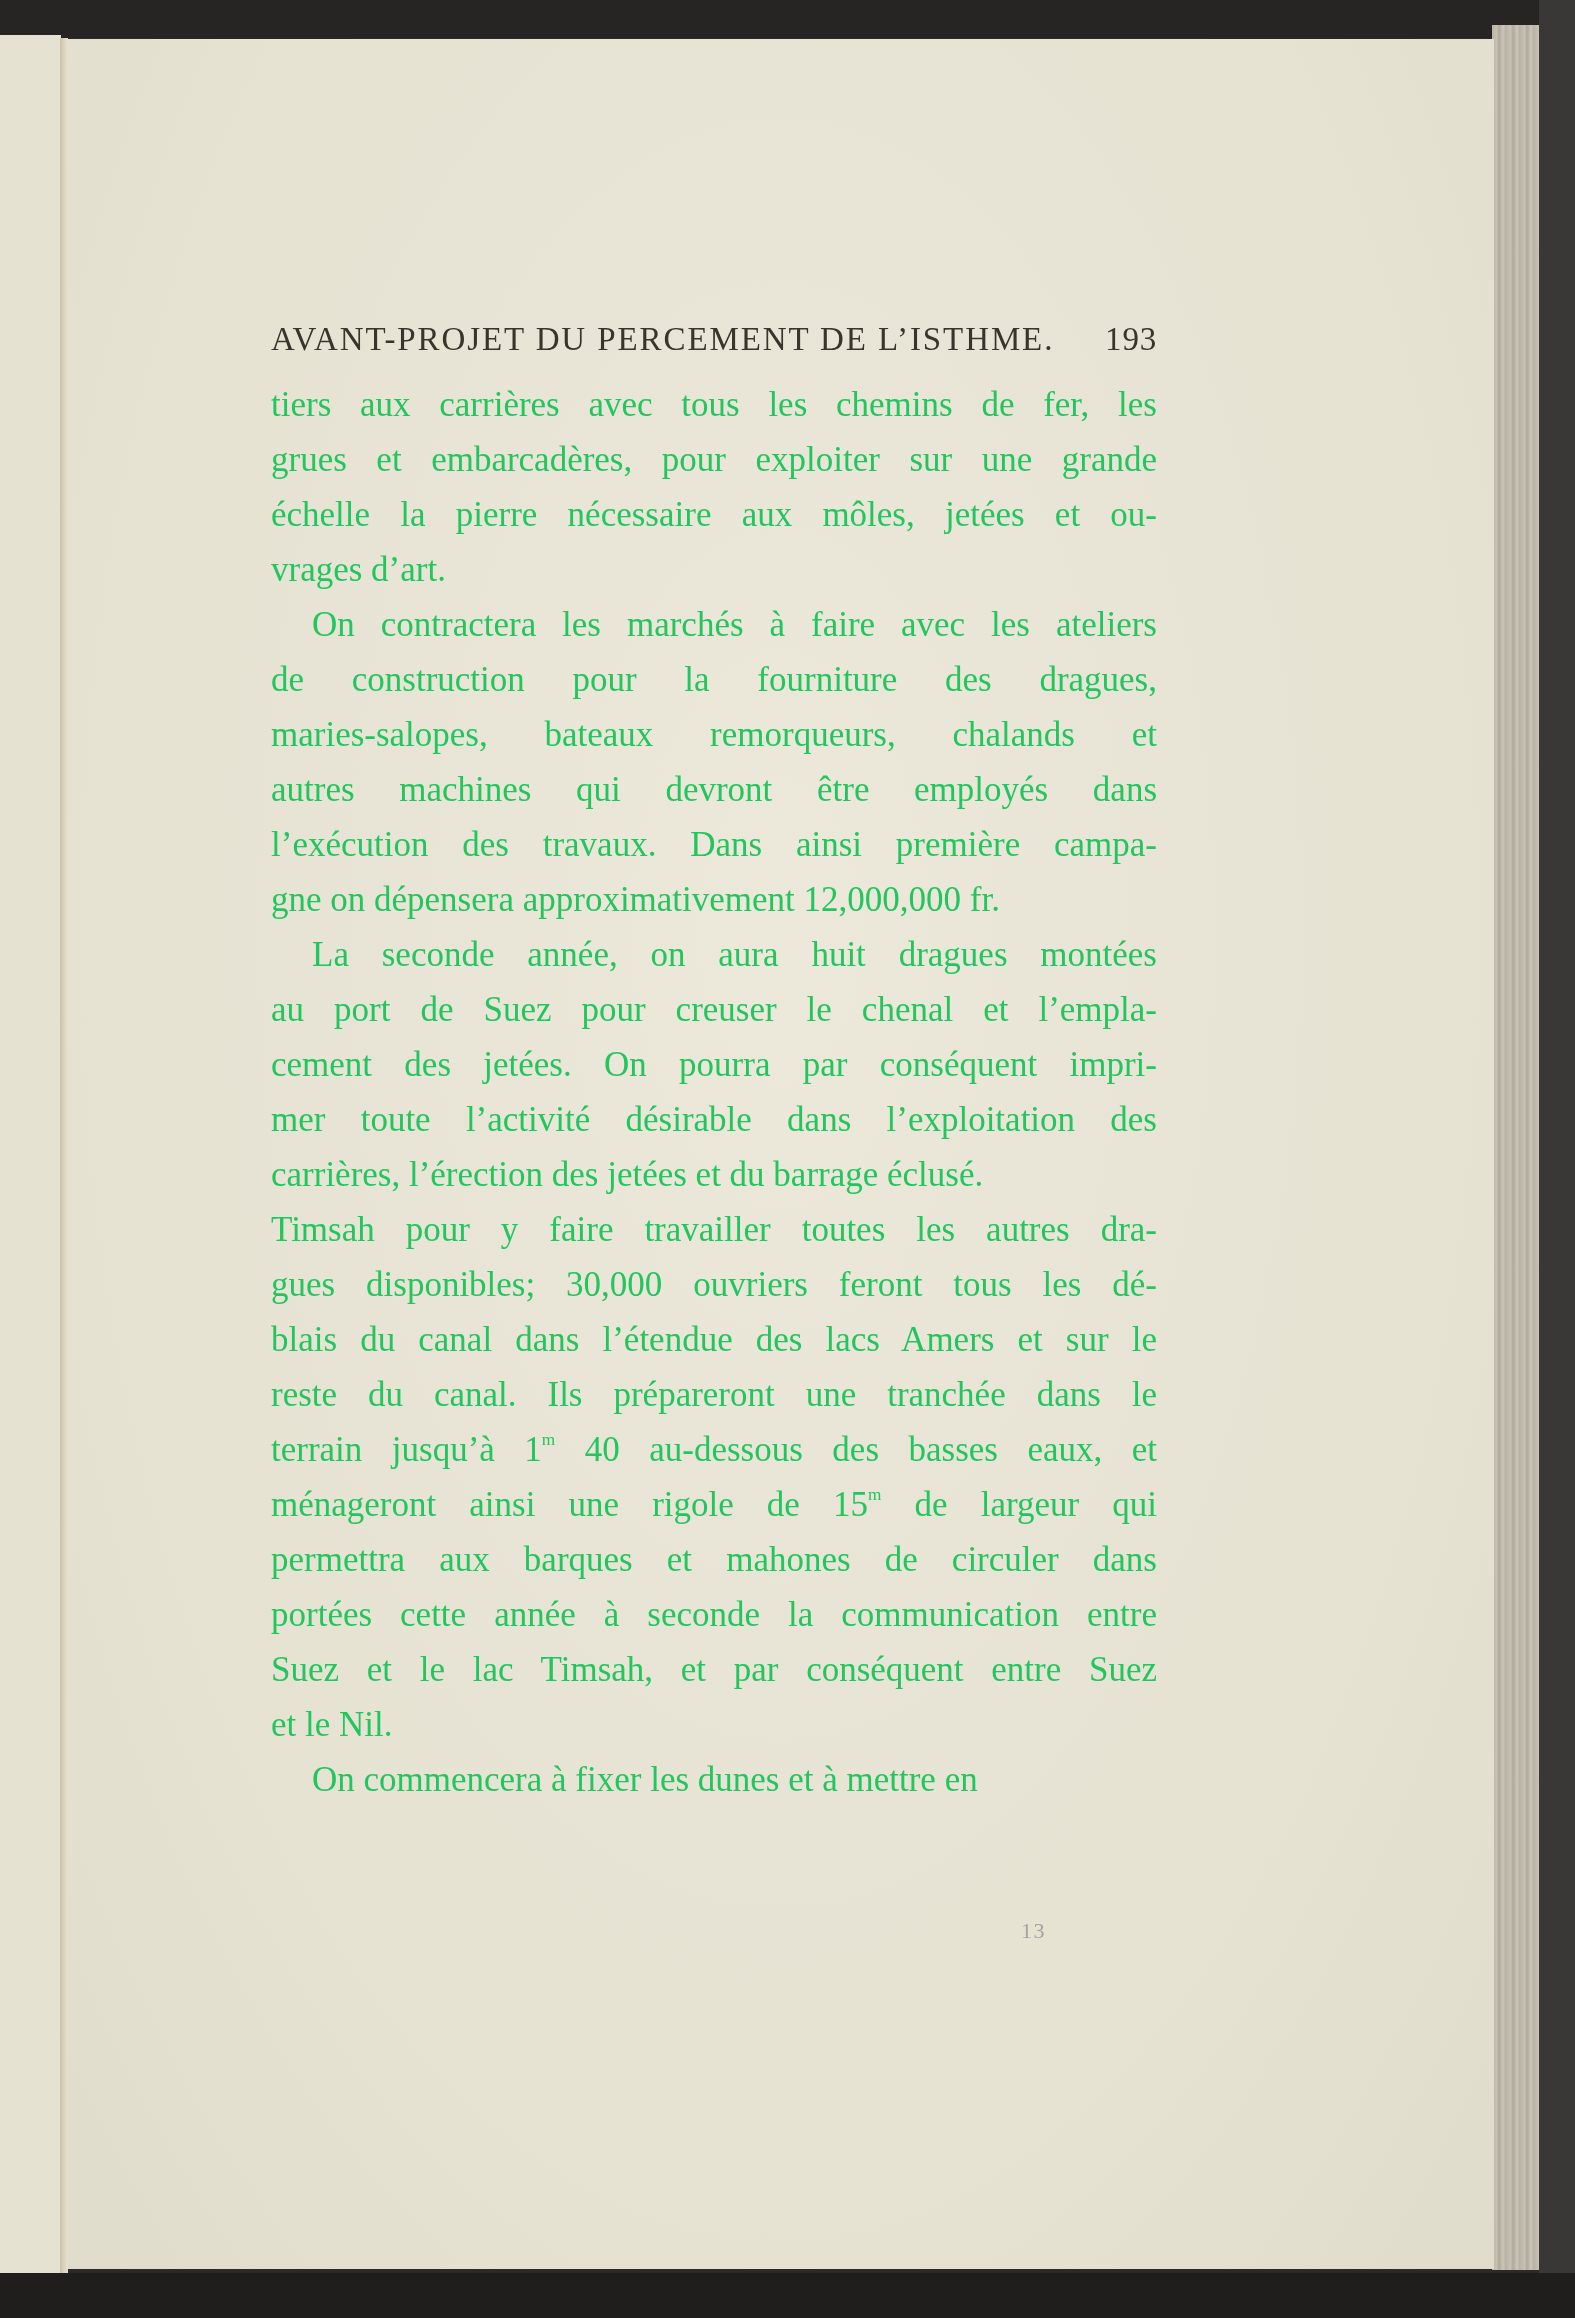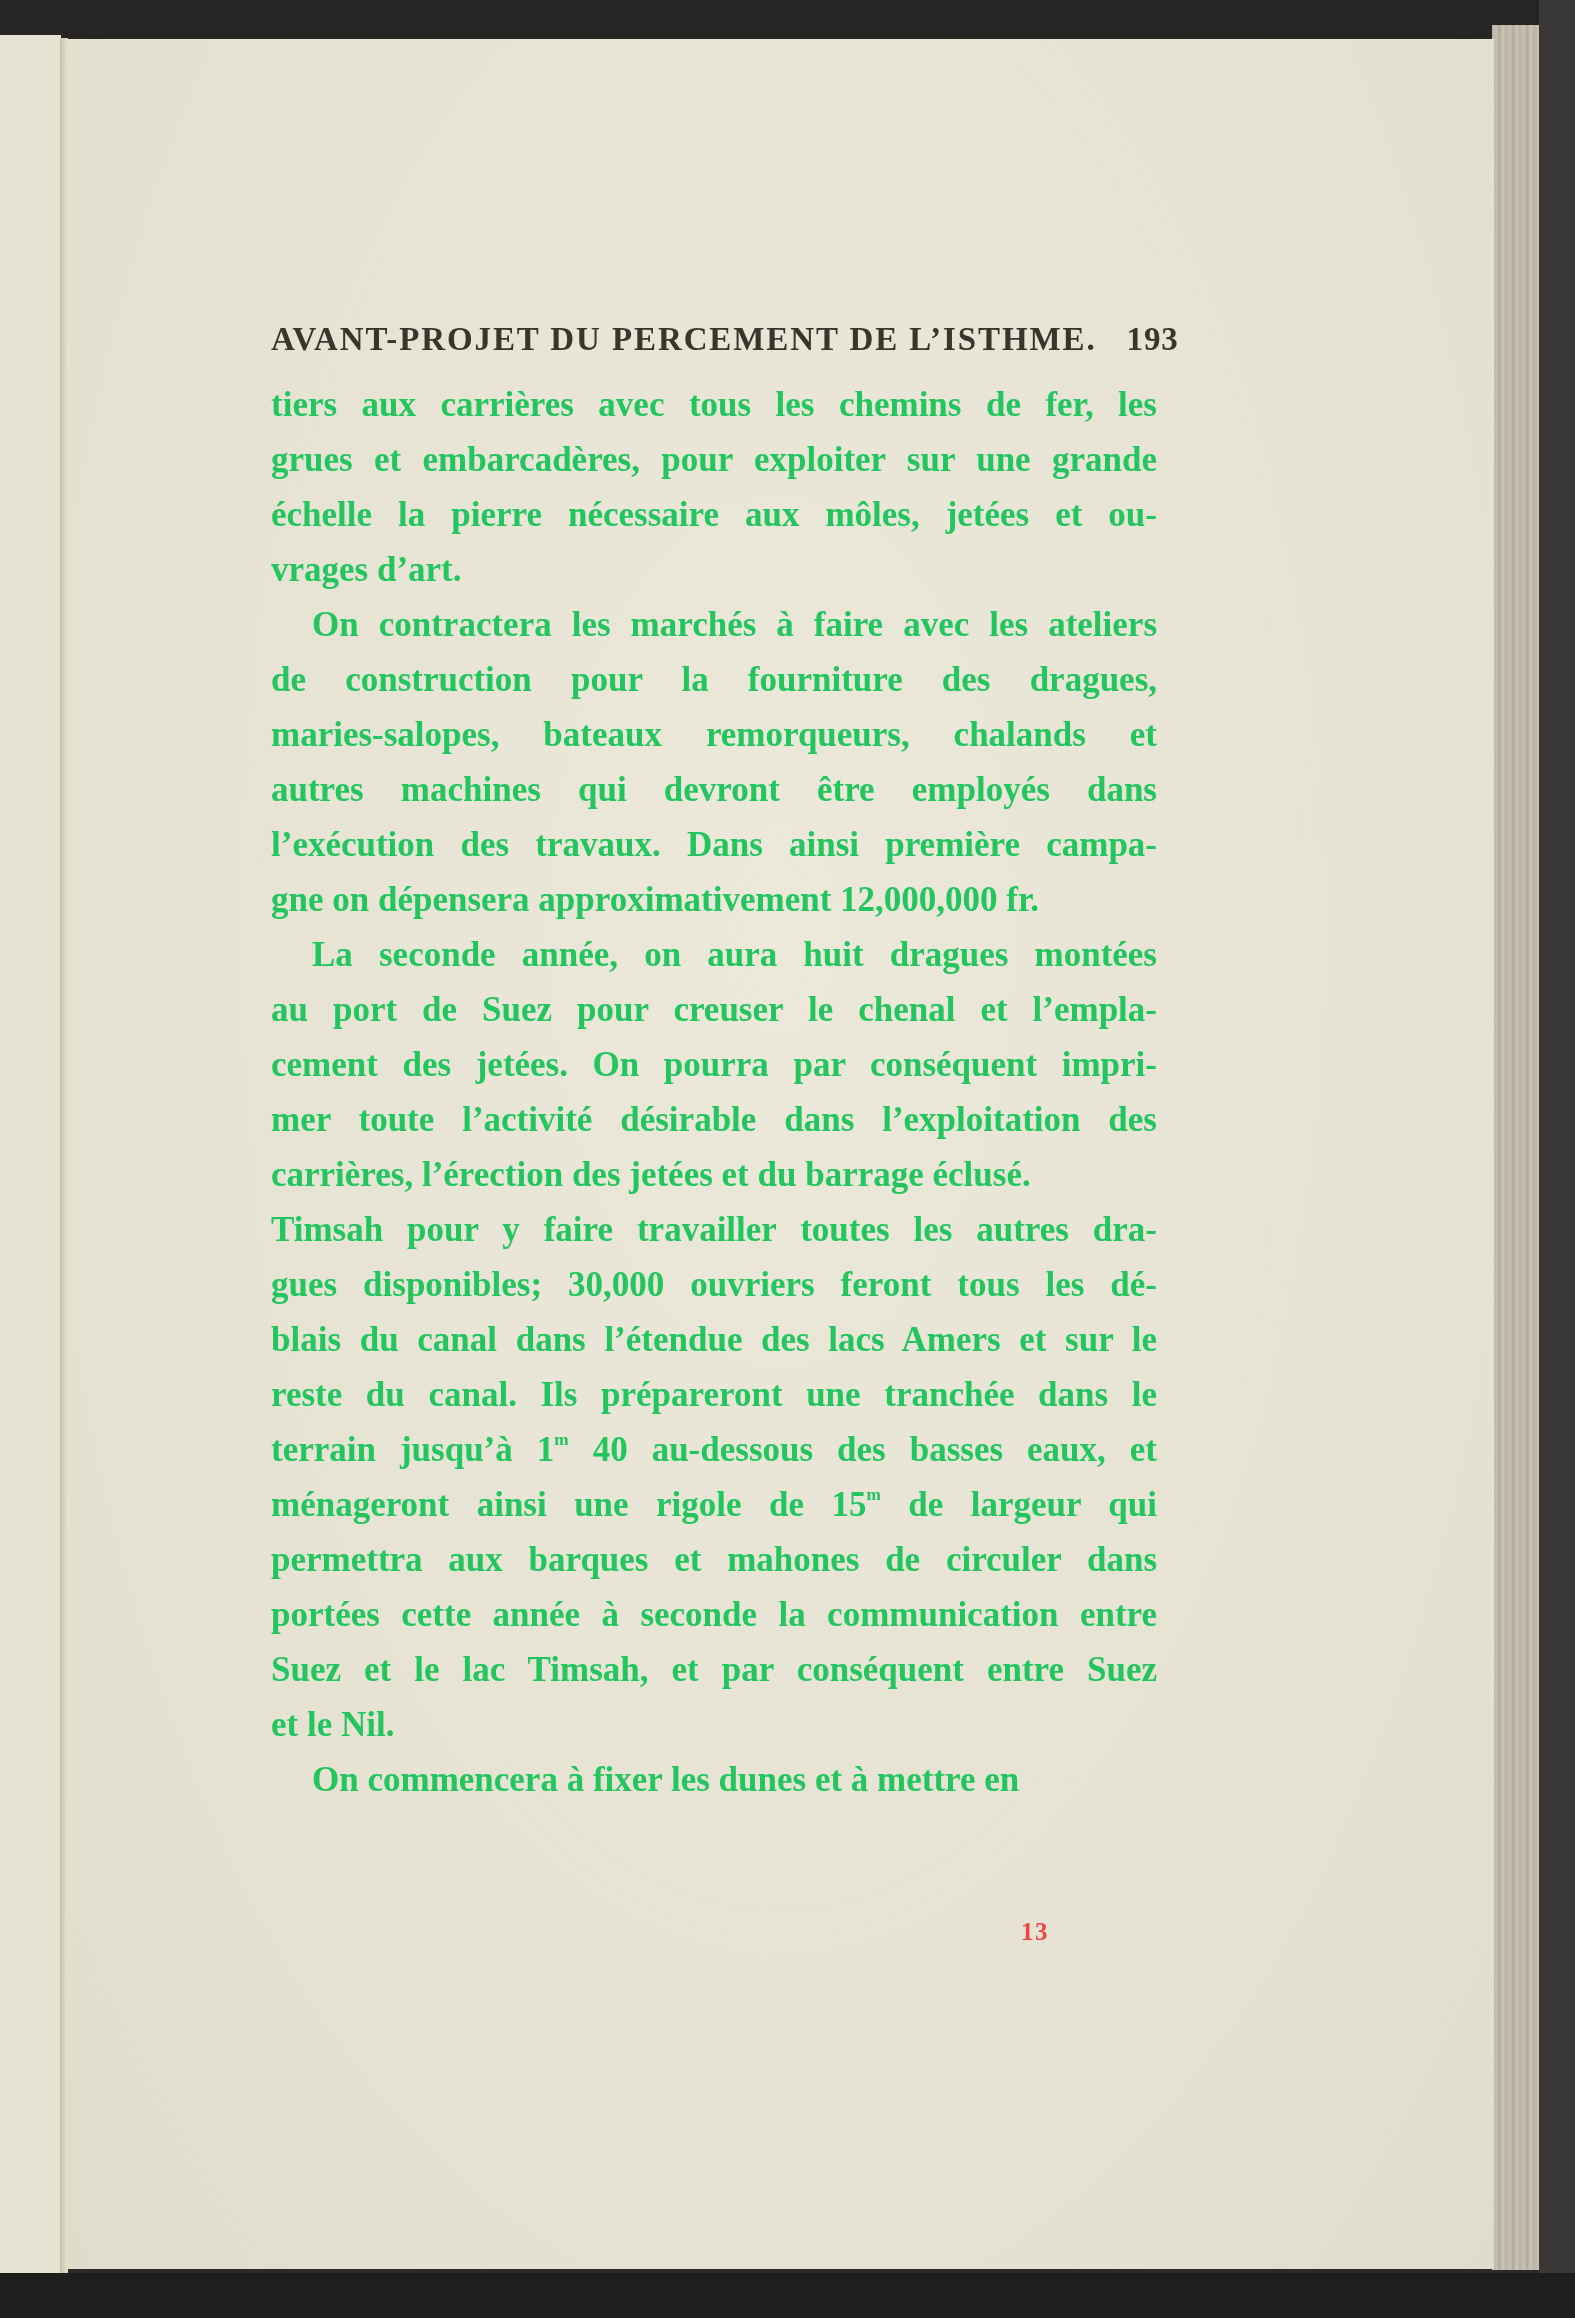--- a/index.html
+++ b/index.html
@@ -1,21 +1,21 @@
 <!DOCTYPE html>
 <html style="font-size:12.6px"><head>
 <meta charset="utf-8">
 <style>
   html, body {
     margin: 0; padding: 0;
     width: 1576px; height: 2319px;
     background: #2c2a29;
     overflow: hidden;
   }
-  .scene { position: relative; width: 1576px; height: 1854px; font-weight: bold; }
+  .scene { position: relative; width: 1576px; height: 1854px; }
   .top-strip {
     position: absolute; left: 0; top: 0; width: 1576px; height: 38px;
     background: #262524;
   }
   .left-leaf {
     position: absolute; left: 0; top: 35px; width: 61px; height: 2241px;
     background: #e6e2d2;
   }
   .gutter {
     position: absolute; left: 60px; top: 38px; width: 7.9px; height: 2237px;
@@ -63,21 +63,21 @@
     text-align-last: justify;
     height: 55px;
   }
   .line.last { text-align-last: left; }
   .line.indent { padding-left: 41px; }
   sup.unit { font-size: 17.3px; vertical-align: 15.8px; line-height: 0; }
 
   .signature {
     position: absolute; left: 1021px; top: 1918px;
     font-family: "Liberation Serif", "DejaVu Serif", serif;
-    font-size: 25px; color: #ef4444; letter-spacing: 1.6px;
+    font-size: 22px; color: #a3a3a3; letter-spacing: 1.6px;
   }
 </style>
 </head>
 <body>
 
 <div class="scene">
   <div class="top-strip"></div>
   <div class="right-dark"></div>
   <div class="left-leaf"></div>
   <div class="page-stack"></div>

